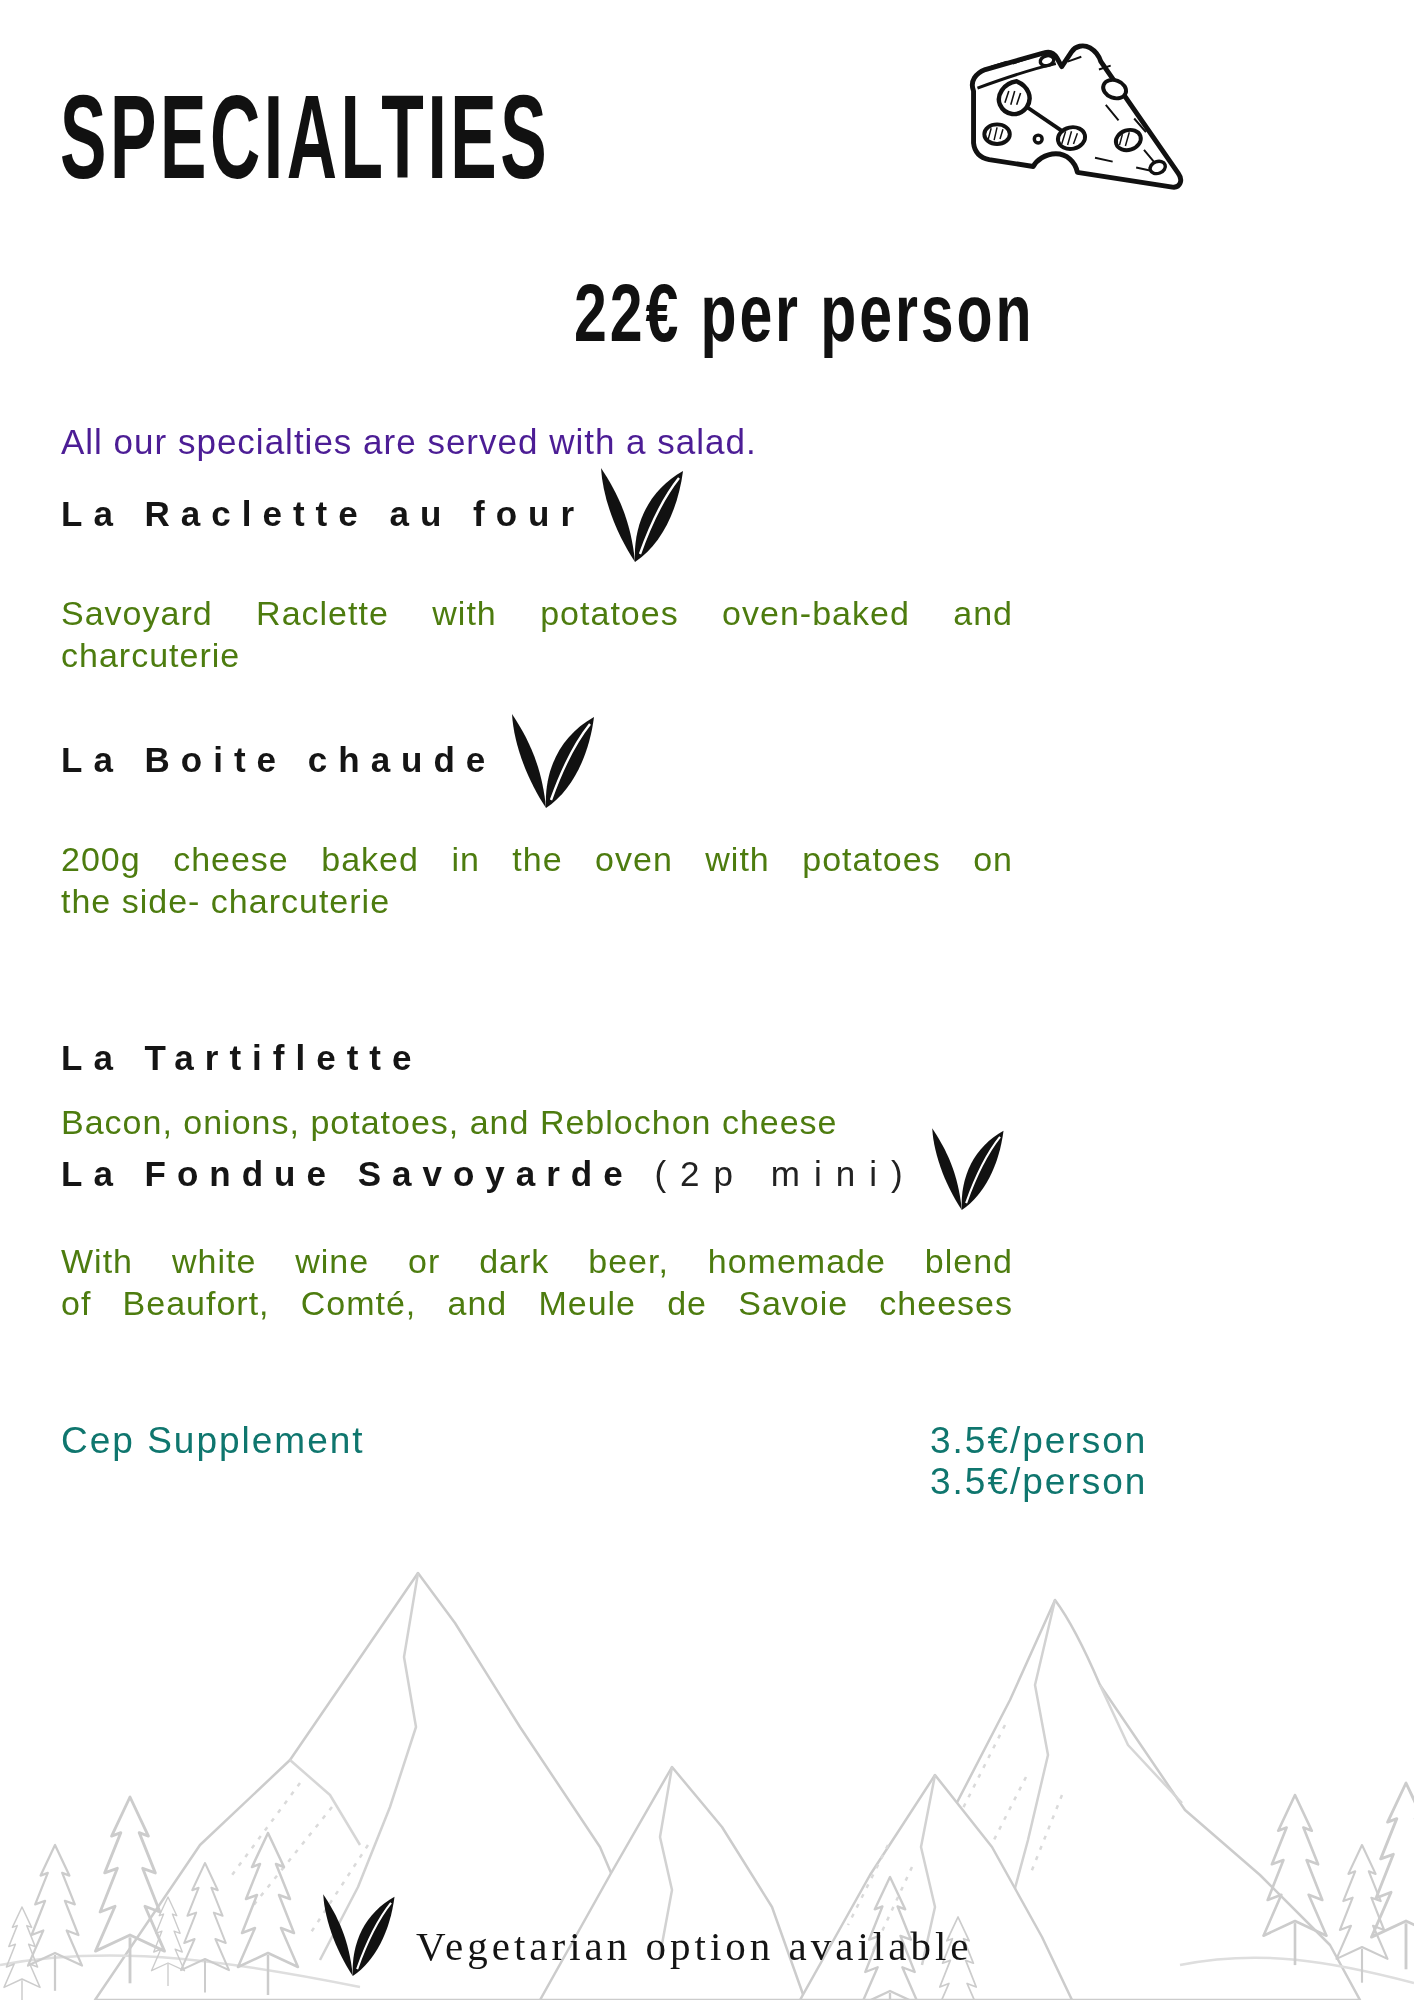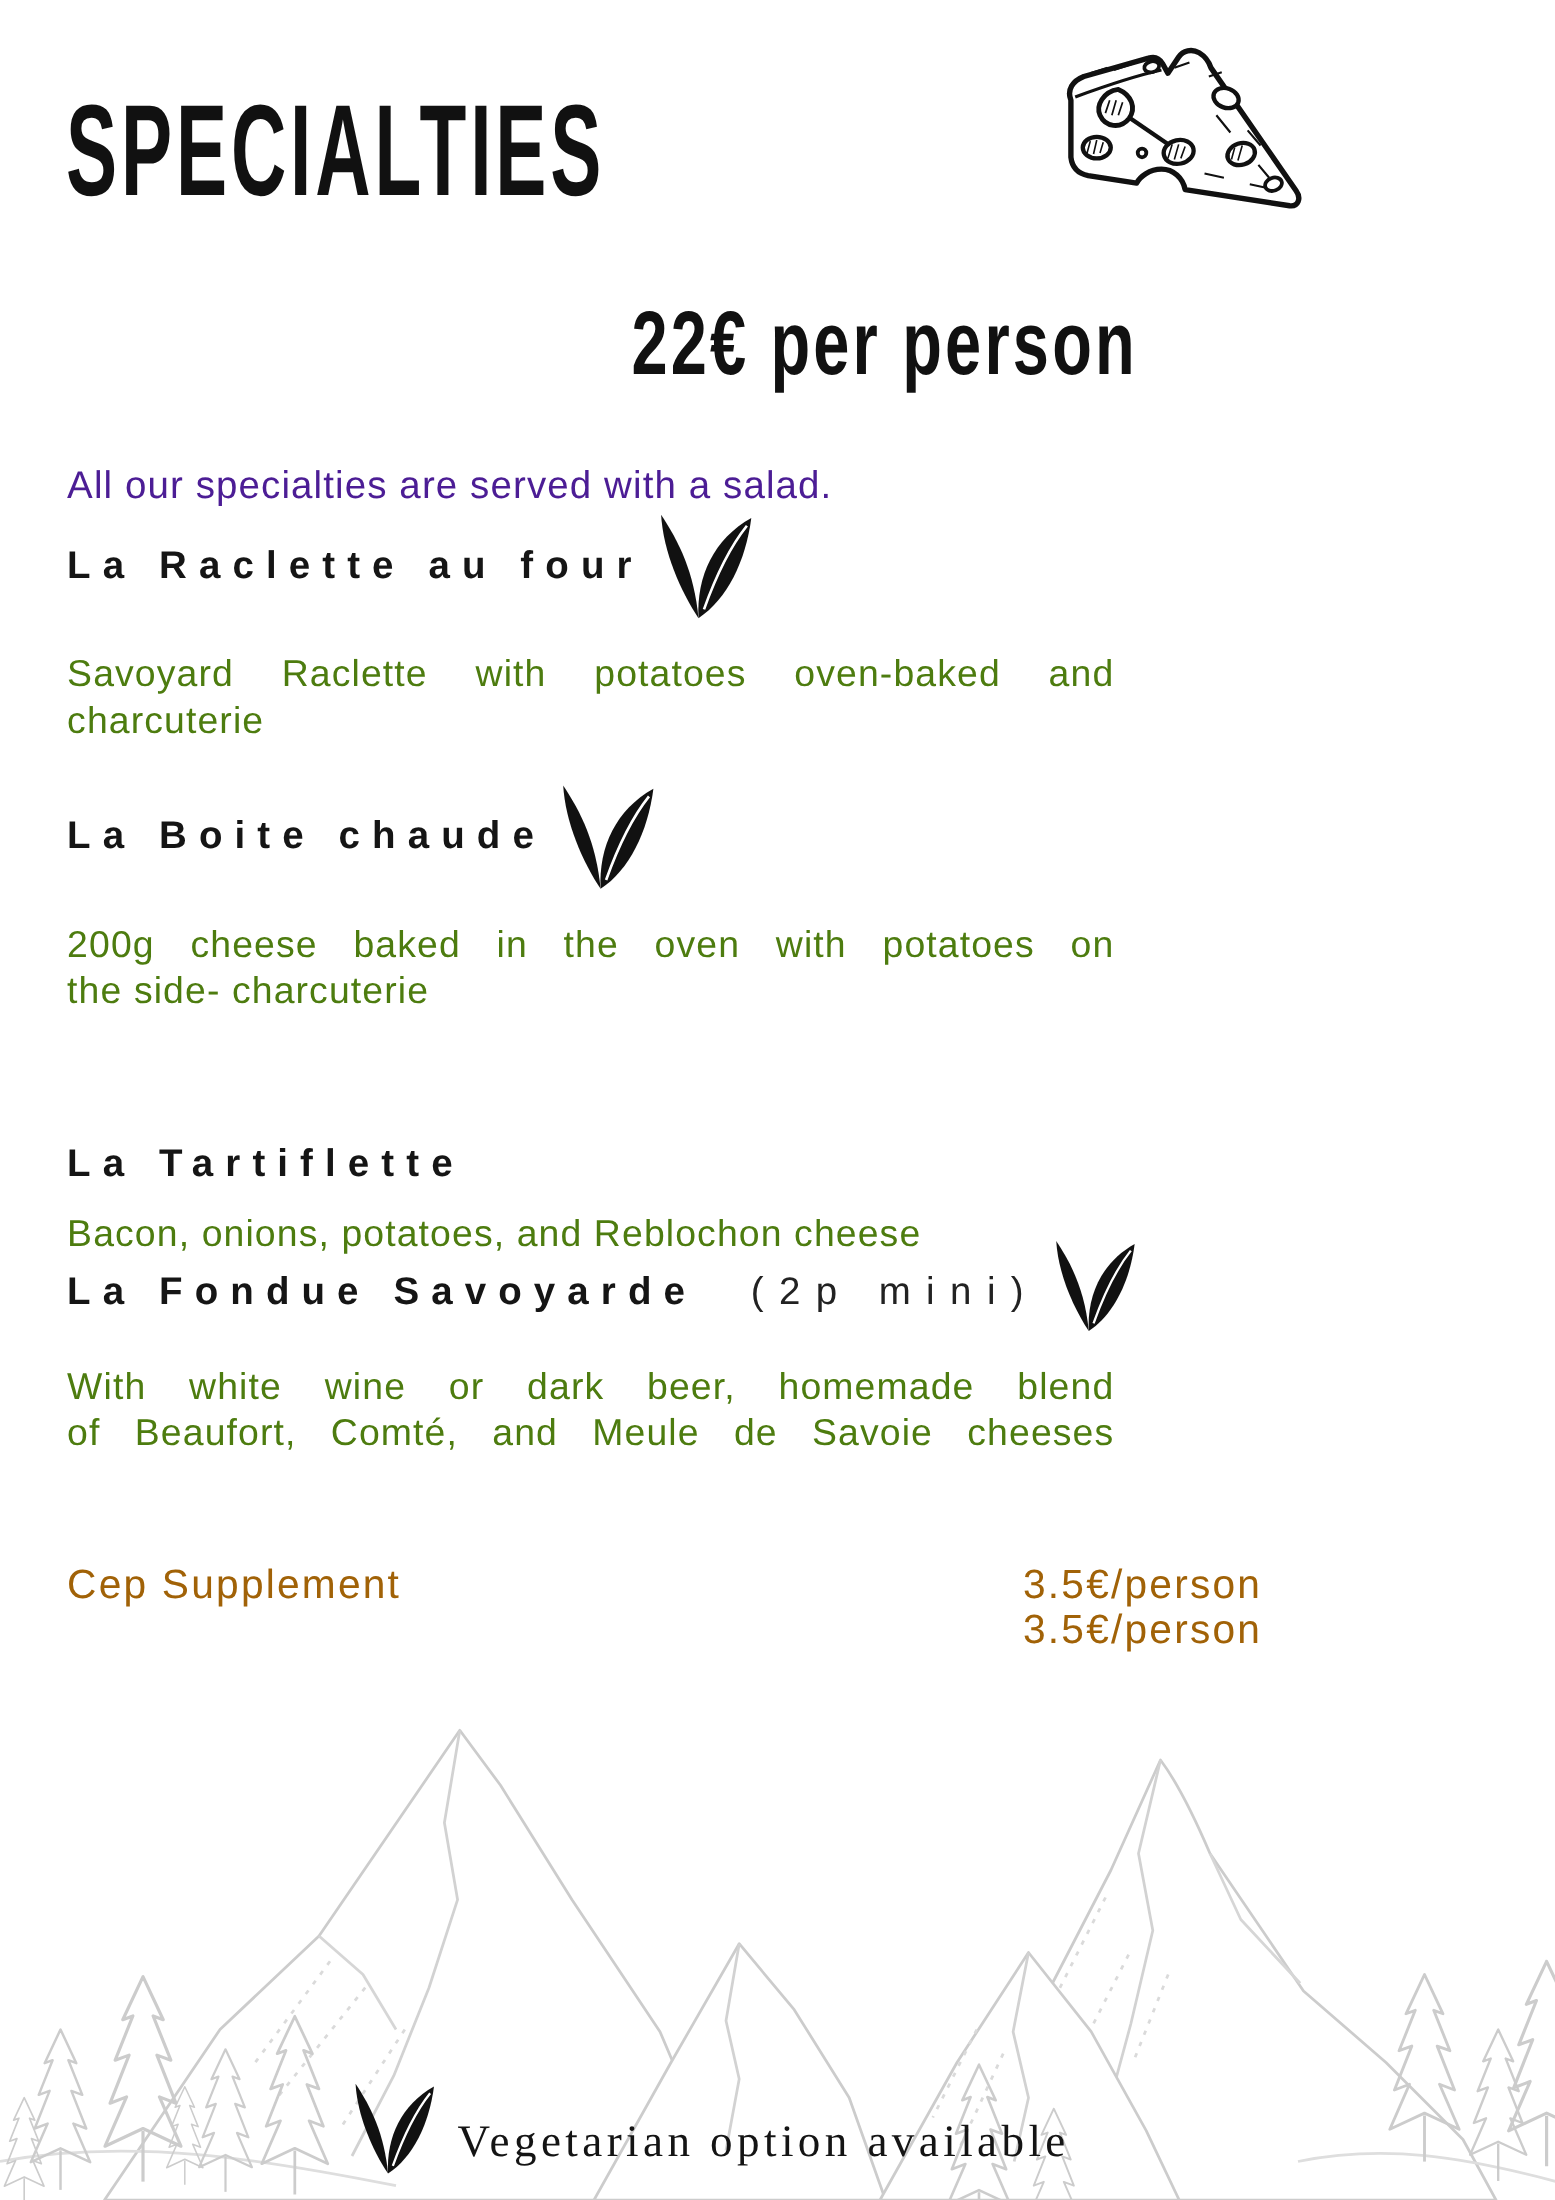--- a/index.html
+++ b/index.html
@@ -33,31 +33,31 @@
     position:absolute;left:61px;top:422px;
     font-size:35px;letter-spacing:1px;color:#4c1d95;
   }
   
   .item{position:absolute;left:61px;width:952px;}
   .item-head{display:flex;align-items:flex-start;}
   .item-name{
     margin:0;font-size:35px;font-weight:700;letter-spacing:11px;
     line-height:1;white-space:nowrap;color:#151515;
   }
-  .item-name .suffix{font-weight:400;letter-spacing:14px;color:#222;margin-left:28px;}
+  .item-name .suffix{font-weight:400;letter-spacing:14px;color:#222;}
   .leaf{width:92px;height:100px;flex:0 0 auto;margin-left:10px;margin-top:-30px;}
   .leaf-small{width:80px;height:88px;}
   .item-desc{margin-top:26px;font-size:34px;letter-spacing:1px;line-height:42px;color:#4d7c0f;}
   .jline{text-align:justify;text-align-last:justify;}
   #item-raclette{top:496px;}
   #item-boite{top:742px;}
   #item-tartiflette{top:1040px;}
   #item-fondue{top:1156px;}
   
-  .supplements{position:absolute;left:61px;top:1420px;width:1080px;font-size:37px;letter-spacing:2px;color:#a16207;}
+  .supplements{position:absolute;left:61px;top:1420px;width:1080px;font-size:37px;letter-spacing:2px;color:#0f766e;}
   .supp-row{position:relative;height:41px;}
   .supp-price{position:absolute;left:869px;top:0;}
   
   .mountains{position:absolute;left:0;top:1545px;width:1414px;height:455px;}
   .veg-note{
     position:absolute;left:318px;top:1884px;
     display:flex;align-items:flex-start;
   }
   .veg-note .leaf{width:80px;height:92px;margin:6px 18px 0 0;}
   .veg-text{font-size:41px;letter-spacing:4px;color:#141414;padding-top:38px;font-family:Liberation Serif, serif;}

